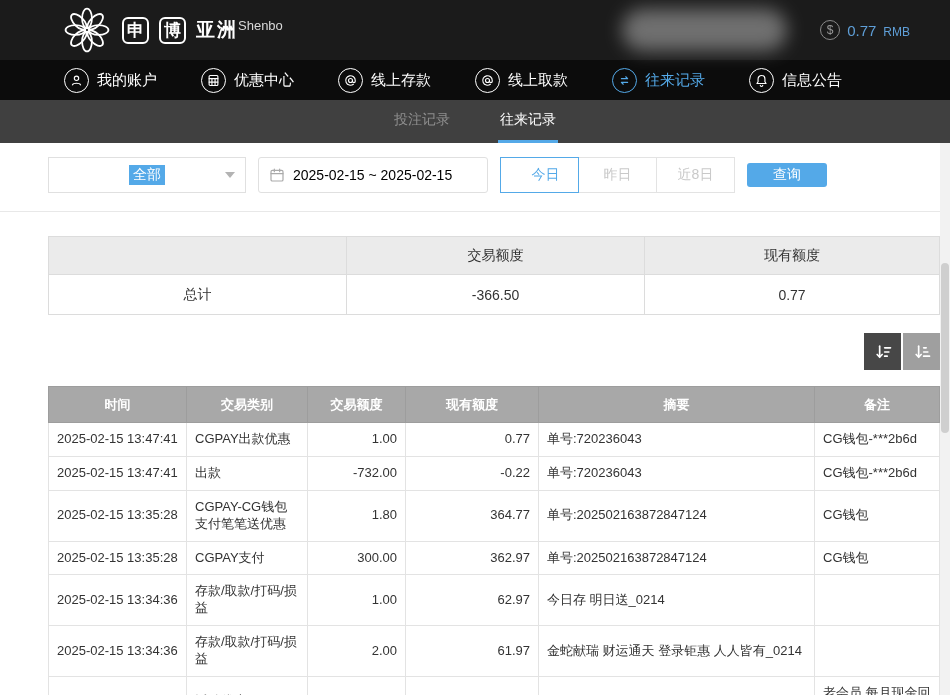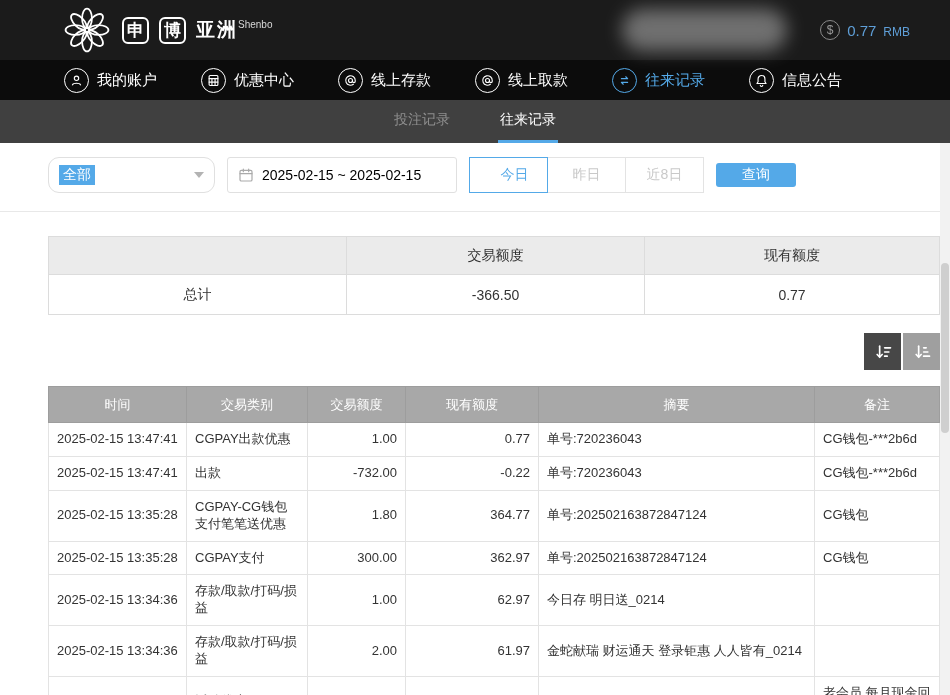--- a/index.html
+++ b/index.html
@@ -8,21 +8,21 @@
   .page { position:relative; width:950px; height:695px; overflow:hidden; background:#fff; }
 
   
   .topbar { height:60px; background:#1b1b1b; display:flex; align-items:center; padding:0 40px 0 62px; }
   .brand { display:flex; align-items:center; gap:10px; cursor:pointer; }
   .flower { width:50px; height:50px; }
   .boxchar { width:27px; height:27px; border:2px solid #fff; border-radius:6px; color:#fff;
              font-size:17px; font-weight:bold; display:flex; align-items:center; justify-content:center; }
   .brand-text { display:flex; flex-direction:row; line-height:1.15; }
   .brand-region { color:#fff; font-size:19px; font-weight:bold; letter-spacing:2px; }
-  .brand-sub { color:#d8d8d8; font-size:10px; }
+  .brand-sub { color:#d8d8d8; font-size:13px; }
   .top-right { margin-left:auto; display:flex; align-items:center; gap:7px; }
   .privacy-blur { width:165px; height:42px; background:#8c8c8c; border-radius:21px; filter:blur(9px); opacity:.75; margin-right:26px; }
   .dollar-circle { width:20px; height:20px; border:1.5px solid #8a8a8a; border-radius:50%; color:#9a9a9a;
                    font-size:12px; display:flex; align-items:center; justify-content:center; }
   .balance { color:#5f9fd8; font-size:15px; }
   .balance-cur { color:#5f9fd8; font-size:12px; padding-top:3px; }
 
   
   .mainnav { height:40px; background:#0c0c0c; display:flex; align-items:center; gap:44px; padding-left:64px; }
   .nav-item { display:flex; align-items:center; gap:8px; color:#fff; font-size:15px; cursor:pointer; white-space:nowrap; }
@@ -33,22 +33,22 @@
                      stroke-linecap:round; stroke-linejoin:round; }
 
   
   .subnav { height:43px; background:#404040; display:flex; justify-content:center; gap:46px; }
   .subnav-item { display:flex; align-items:center; color:#8f8f8f; font-size:14px; cursor:pointer;
                  border-bottom:3px solid transparent; padding:0 2px; }
   .subnav-item.active { color:#fff; border-bottom-color:var(--accent); }
 
   
   .filters { display:flex; align-items:center; gap:12px; padding:14px 0 18px 48px; background:#fff; }
-  .select-box { width:167px; height:36px; border:1px solid #e0e0e0; border-radius:11px; background:#fff;
-                display:flex; align-items:center; padding:0 10px; position:relative; cursor:pointer; }
+  .select-box { width:198px; height:36px; border:1px solid #e0e0e0; border-radius:0; background:#fff;
+                display:flex; align-items:center; padding:0 10px; position:relative; cursor:pointer;justify-content:center; }
   .select-value { background:var(--accent); color:#fff; font-size:14px; padding:1px 4px; }
   .caret { position:absolute; right:10px; width:0; height:0; border-left:5px solid transparent;
            border-right:5px solid transparent; border-top:6px solid #b3b3b3; }
   .date-box { width:230px; height:36px; border:1px solid #e0e0e0; border-radius:3px; display:flex;
               align-items:center; gap:8px; padding:0 10px; color:#000000; font-size:14px; cursor:pointer; }
   .date-box svg { width:16px; height:16px; stroke:#aaa; fill:none; stroke-width:1.8; stroke-linecap:round; flex:none; }
   .seg { display:flex; }
   .seg-btn { width:79px; height:36px; border:1px solid #e3e3e3; background:#fff; color:#c9c9c9; font-size:14px;
              display:flex; align-items:center; justify-content:center; margin-left:-1px; cursor:pointer;
              font-family:inherit; }
@@ -67,21 +67,21 @@
 
   
   .sort-row { display:flex; justify-content:flex-end; gap:2px; margin-top:18px; }
   .sort-btn { width:37px; height:37px; border:none; display:flex; align-items:center; justify-content:center; cursor:pointer; }
   .sort-btn.dark { background:#474747; }
   .sort-btn.light { background:#9f9f9f; }
   .sort-btn svg { width:20px; height:20px; stroke:#fff; stroke-width:2; fill:none; stroke-linecap:round; }
 
   
   .main-table { width:100%; border-collapse:collapse; margin-top:16px; font-size:13px; color:#333; table-layout:fixed; }
-  .main-table th { background:var(--table-header-bg); color:#fff; font-weight:400; height:36px;
+  .main-table th { background:var(--table-header-bg); color:#fff; font-weight:700; height:36px;
                    border:1px solid #9d9d9d; font-size:13px; }
   .main-table td { border:1px solid #e3e3e3; padding:8px 8px; line-height:1.3; word-wrap:break-word; }
   .td-time { white-space:nowrap; padding-left:10px; }
   .ar { text-align:right; padding-right:12px; }
 
   
   .scrollbar { position:absolute; right:0; top:143px; bottom:0; width:10px; background:#f2f2f2; }
   .scroll-thumb { position:absolute; top:120px; left:1px; width:8px; height:170px; background:#cfcfcf; border-radius:4px; }
 </style>
 </head>

